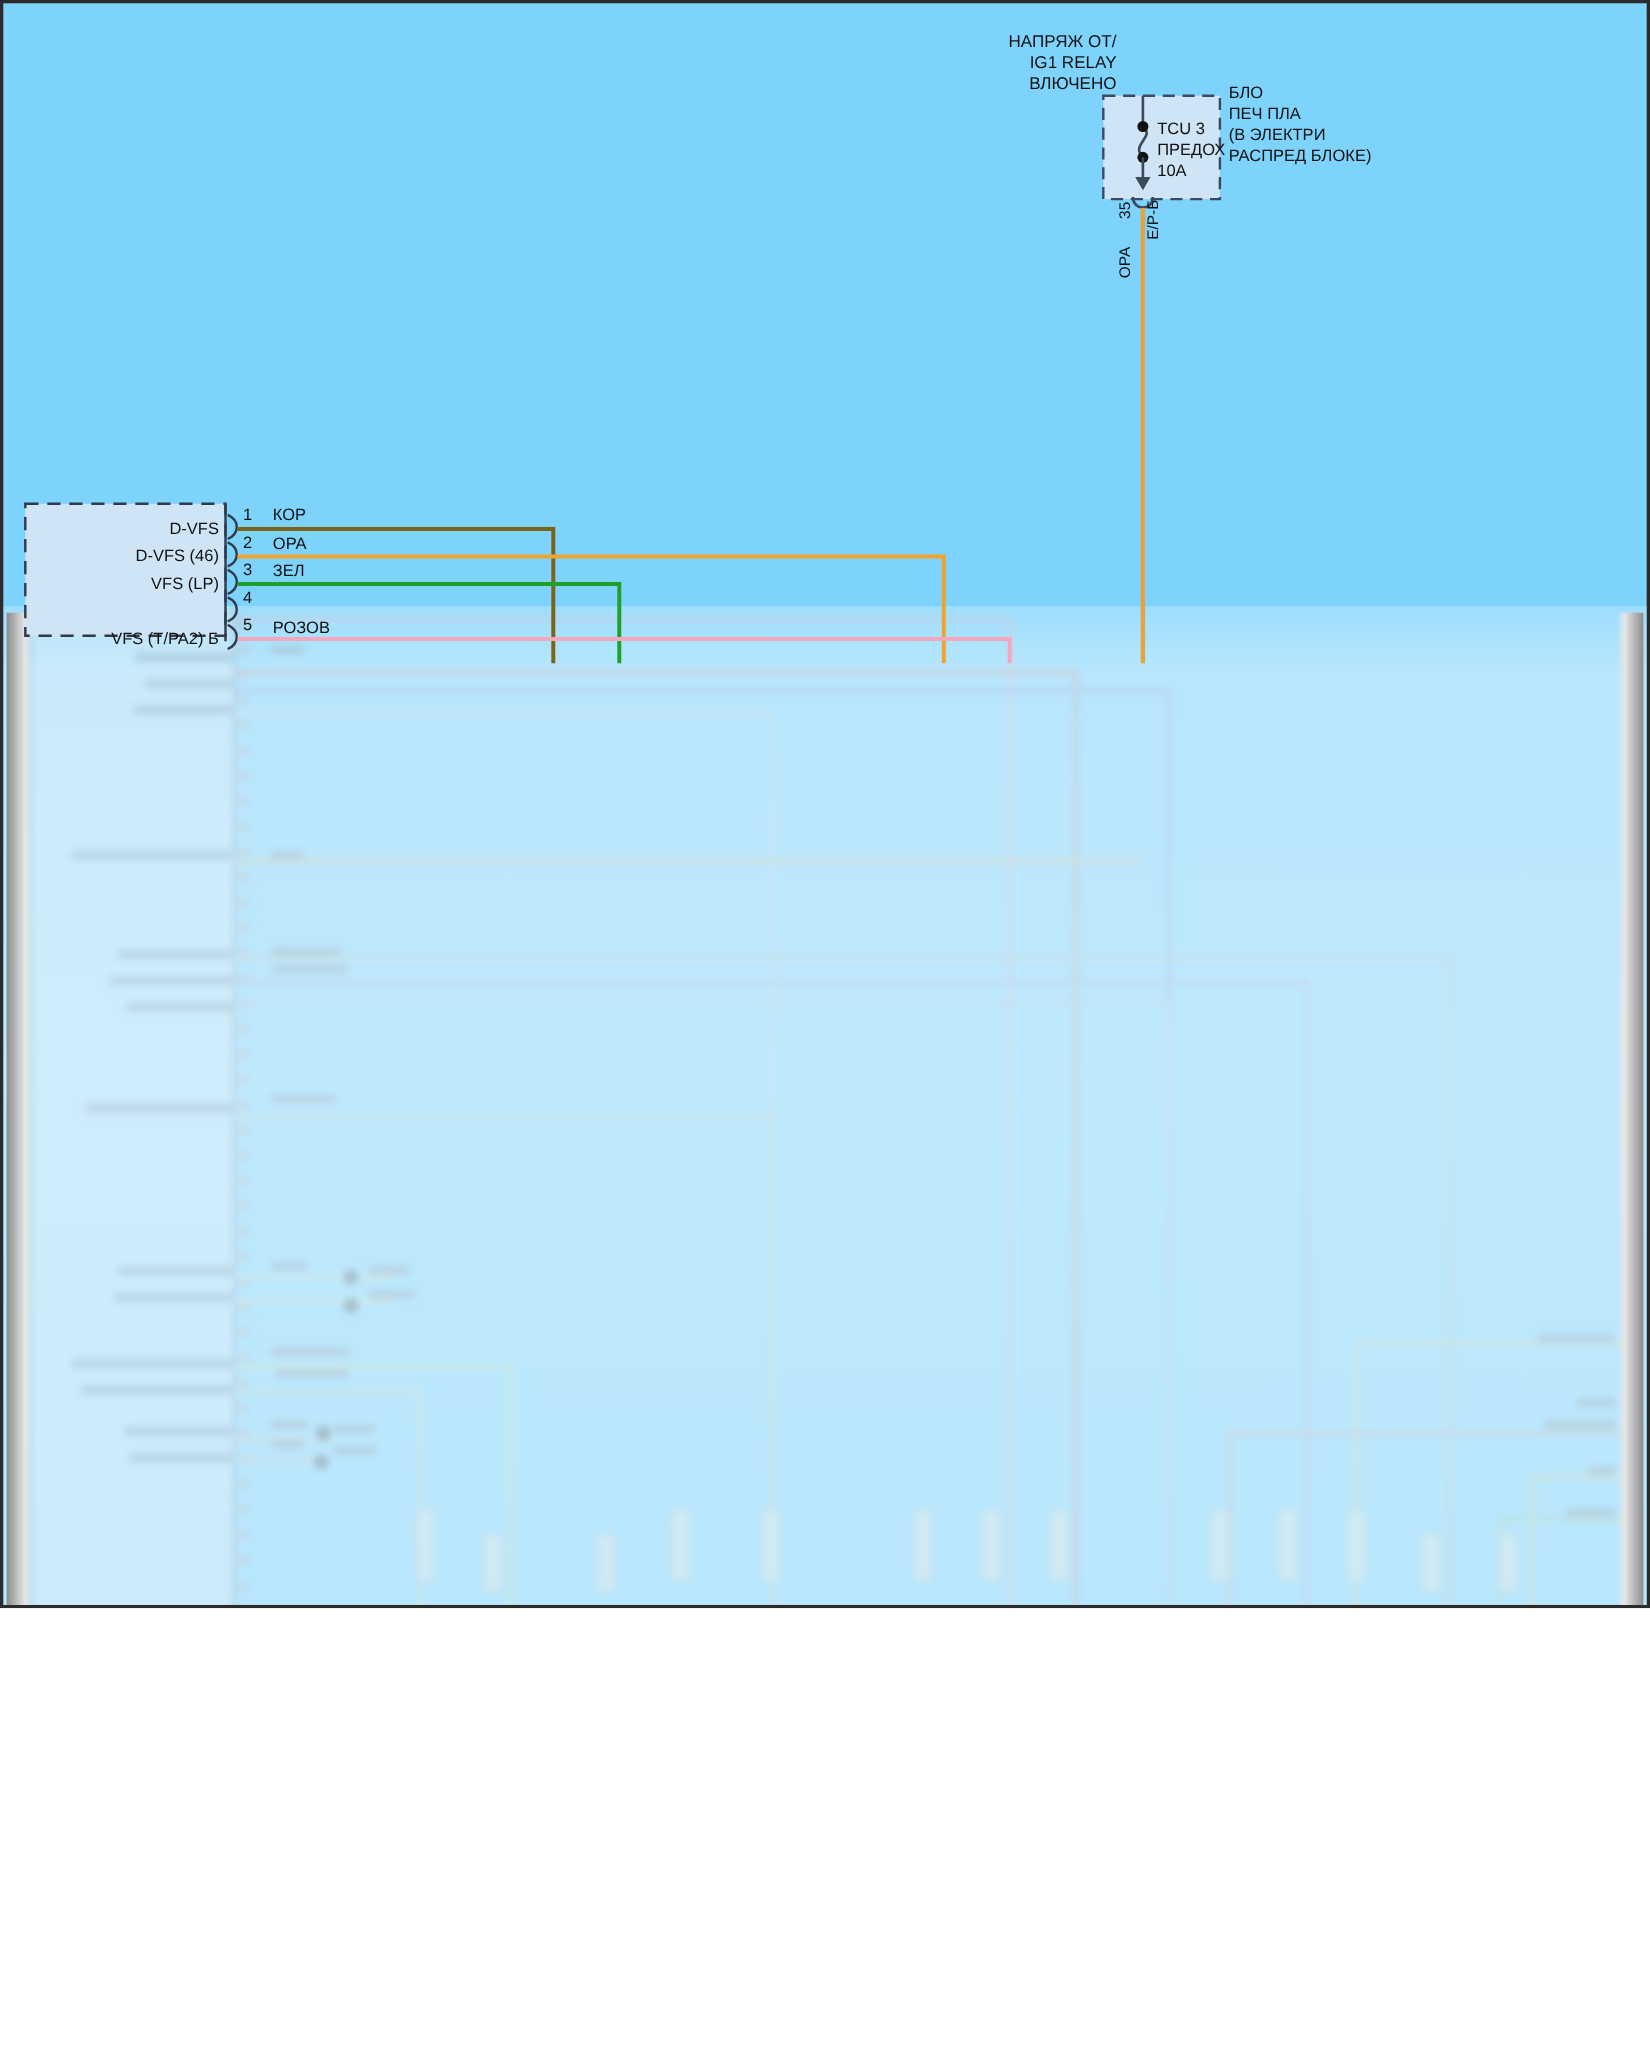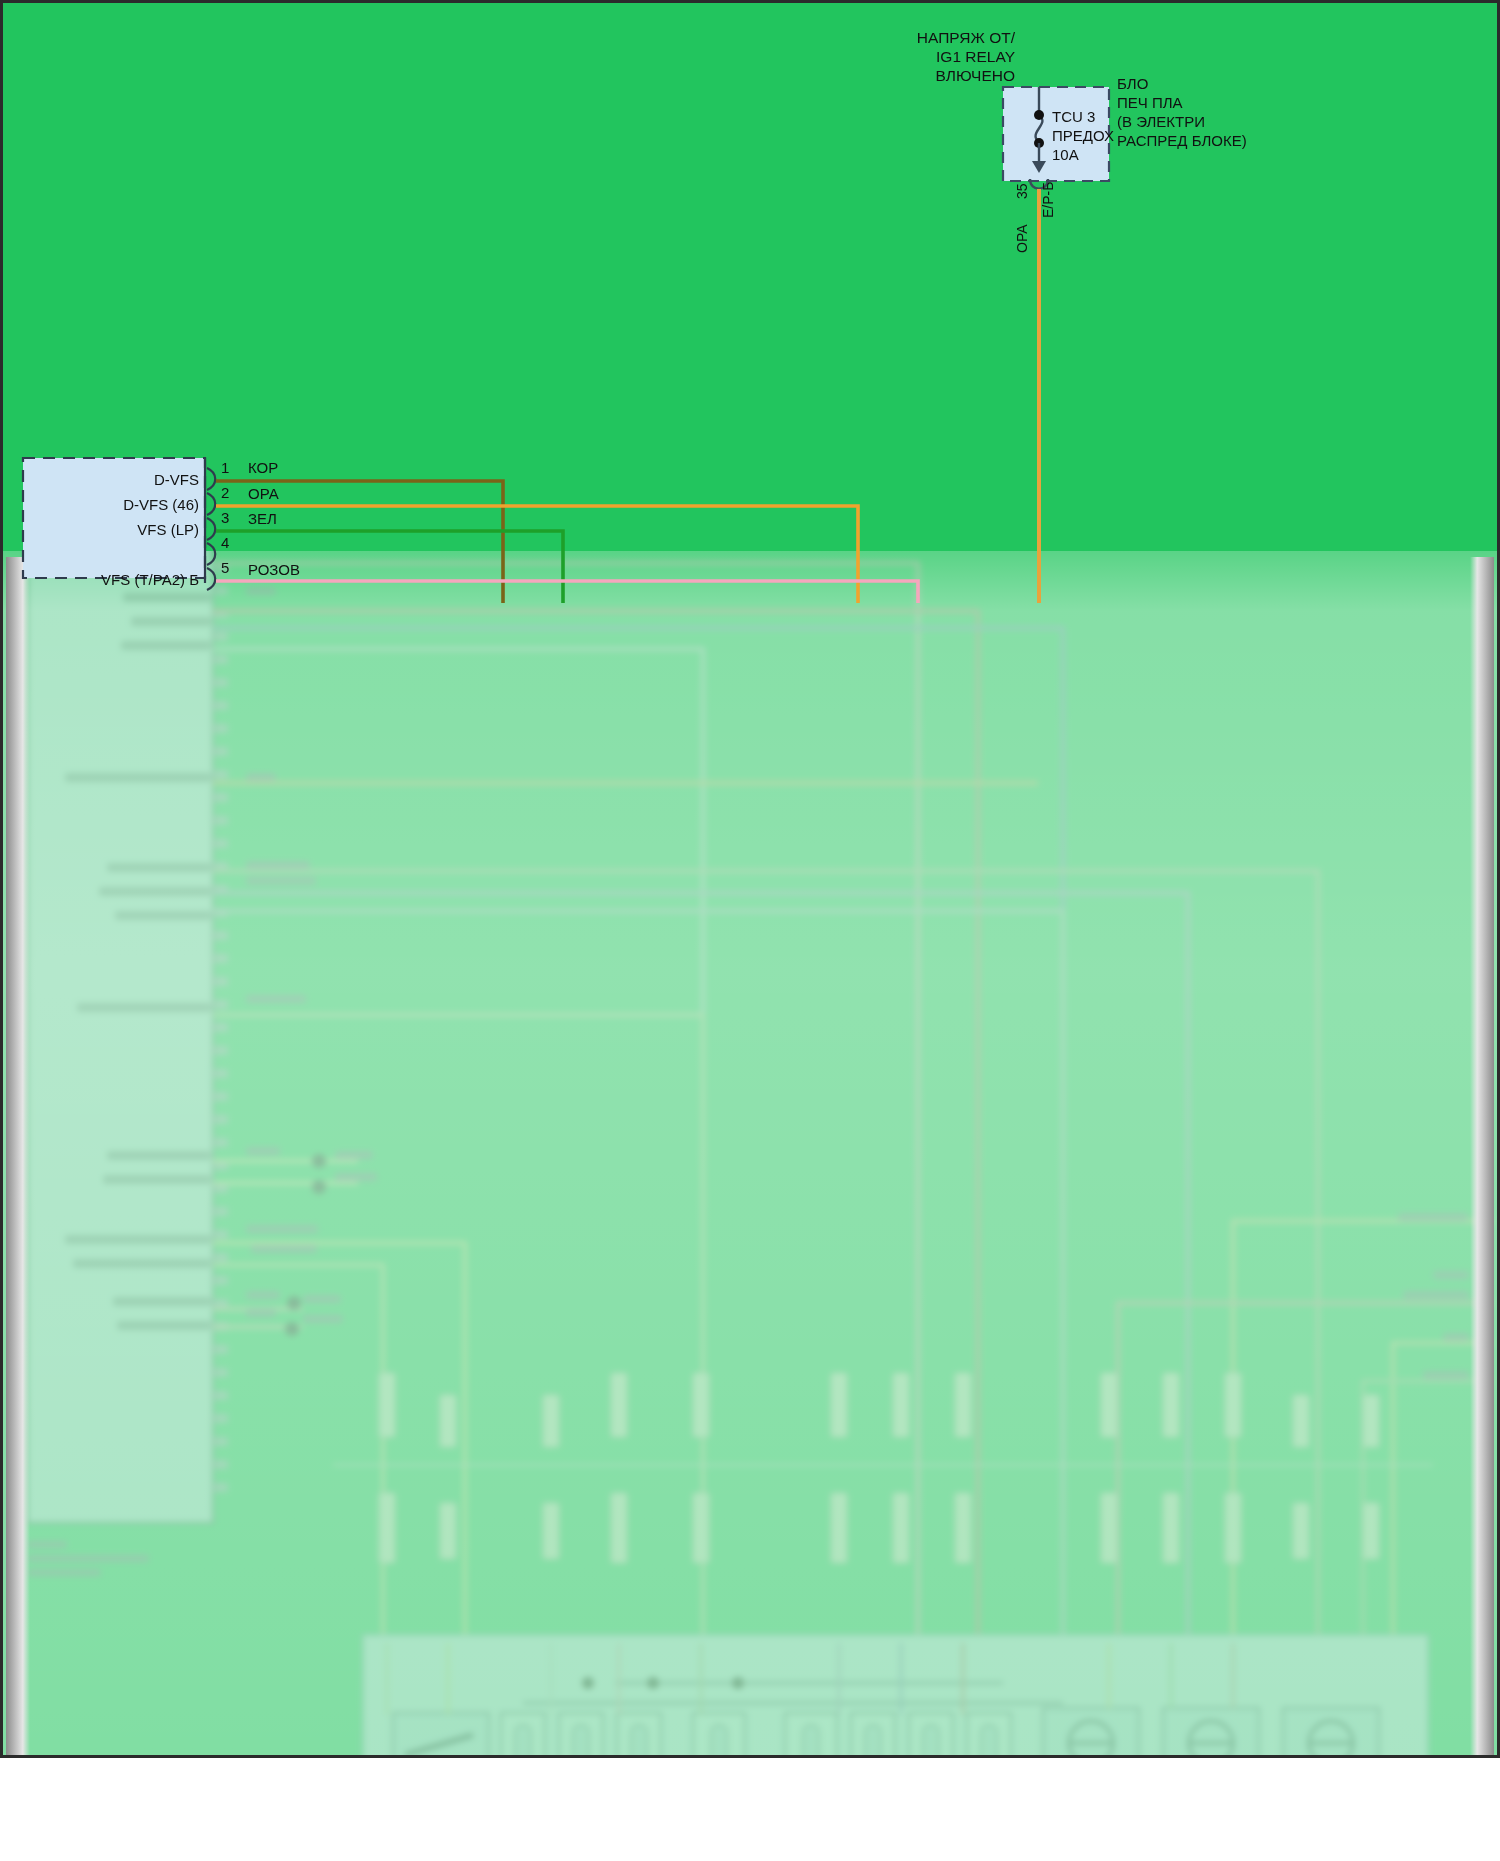--- a/index.html
+++ b/index.html
@@ -1,21 +1,21 @@
 <!DOCTYPE html>
 <html><head>
 <meta charset="utf-8">
 <style>
   html,body{margin:0;padding:0;background:#ffffff;}
   body{font-family:"Liberation Sans","DejaVu Sans",sans-serif;}
 
   #page{
     position:relative;
-    width:1500px;height:1758px;
-    background:#22c55e;
+    width:1500px;height:1462px;
+    background:#7dd3fc;
     overflow:hidden;
     box-sizing:border-box;
     border:3px solid #2b2b2b;
   }
 
   
   #sharp{position:absolute;inset:0;}
 
   
   #blurwrap{

